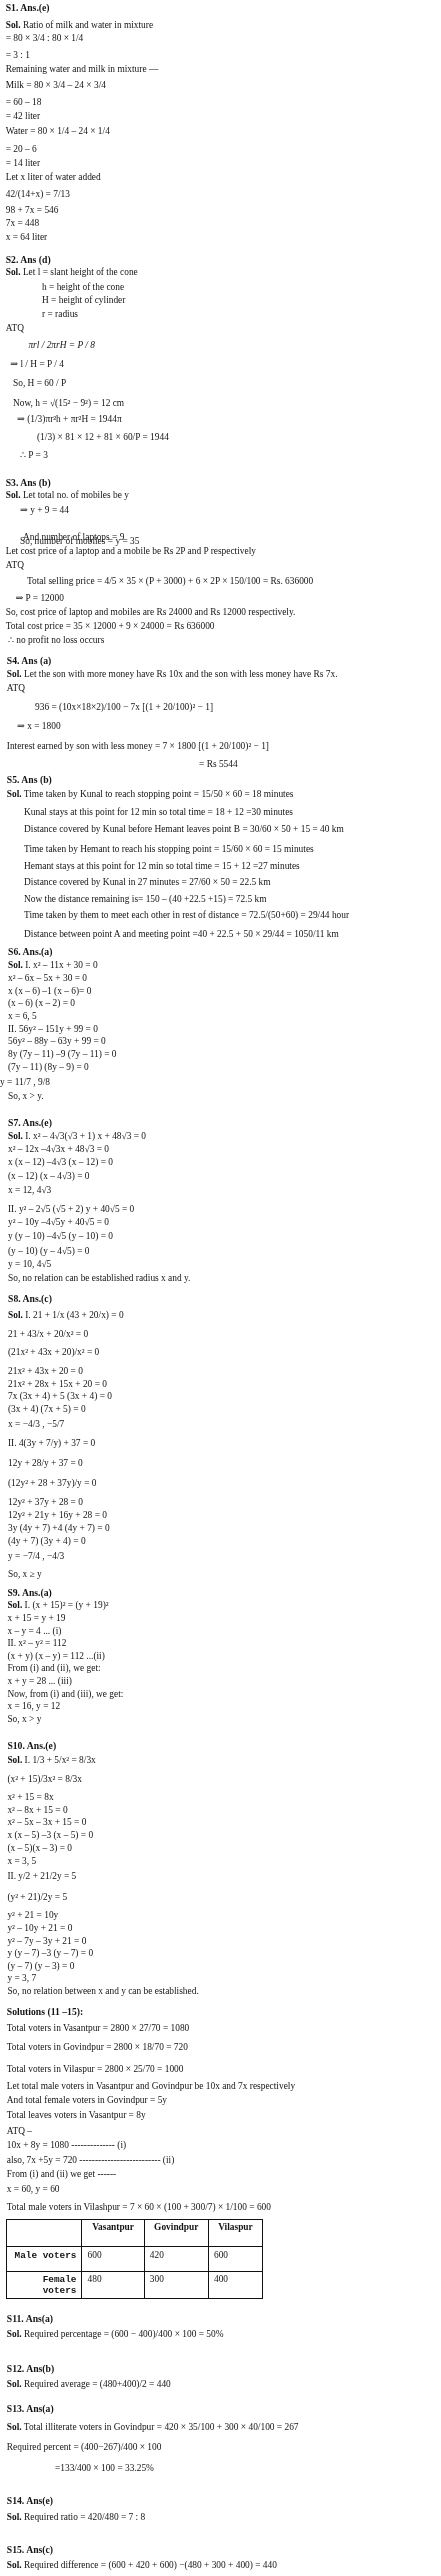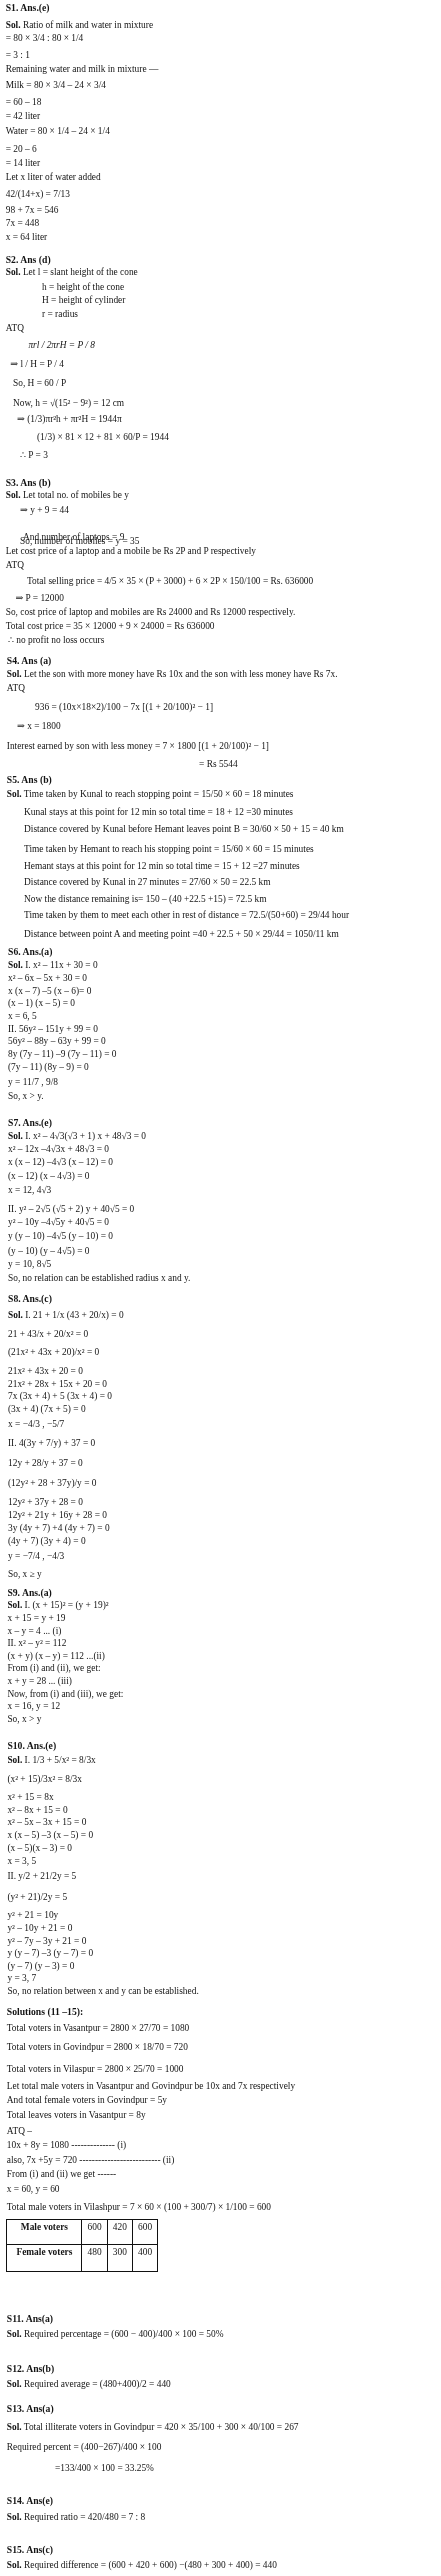--- a/index.html
+++ b/index.html
@@ -18,21 +18,21 @@
   .sol { font-weight: bold; }
   .it { font-style: italic; }
   table.voters {
     position: absolute; left: 6.3px; top: 2162px; border-collapse: collapse;
     font-family: "Liberation Serif", "DejaVu Serif", serif; font-size: 9.4px; color: #141414;
   }
   table.voters td, table.voters th {
     border: 0.7px solid #111; vertical-align: top; padding: 2.3px 5.1px 0 5.1px;
   }
   table.voters th { font-weight: bold; text-align: center; height: 24px; }
-  table.voters td.rowhead { font-weight: bold; width: 64px; text-align: center; }
+  table.voters td.rowhead { font-weight: bold; width: 64px; text-align: right; font-family: Liberation Mono, monospace; }
   table.voters td.num { text-align: left; }
   .c1 { width: 64px; } .c2 { width: 51px; } .c3 { width: 53px; } .c4 { width: 43px; }
   table.voters tr.male td { height: 21.6px; }
   table.voters tr.female td { height: 24px; }
 </style>
 </head>
 <body>
 
 <div id="doc">
 
@@ -95,41 +95,41 @@
   <div class="ln" style="left:24px;top:844px">Time taken by Hemant to reach his stopping point = 15/60 × 60 = 15 minutes</div>
   <div class="ln" style="left:24px;top:861px">Hemant stays at this point for 12 min so total time = 15 + 12 =27 minutes</div>
   <div class="ln" style="left:24px;top:877px">Distance covered by Kunal in 27 minutes = 27/60 × 50 = 22.5 km</div>
   <div class="ln" style="left:24px;top:894px">Now the distance remaining is= 150 – (40 +22.5 +15) = 72.5 km</div>
   <div class="ln" style="left:24px;top:910px">Time taken by them to meet each other in rest of distance = 72.5/(50+60) = 29/44 hour</div>
   <div class="ln" style="left:24px;top:929px">Distance between point A and meeting point =40 + 22.5 + 50 × 29/44 = 1050/11 km</div>
 
   <div class="ln hd" style="left:8px;top:946px">S6. Ans.(a)</div>
   <div class="ln" style="left:8px;top:960px"><span class="sol">Sol.</span> <span>I. x² – 11x + 30 = 0</span></div>
   <div class="ln" style="left:8px;top:973px">x² – 6x – 5x + 30 = 0</div>
-  <div class="ln" style="left:8px;top:986px">x (x – 7) –5 (x – 6)= 0</div>
-  <div class="ln" style="left:8px;top:998px">(x – 1) (x – 5) = 0</div>
+  <div class="ln" style="left:8px;top:986px">x (x – 6) –1 (x – 6)= 0</div>
+  <div class="ln" style="left:8px;top:998px">(x – 6) (x – 2) = 0</div>
   <div class="ln" style="left:8px;top:1011px">x = 6, 5</div>
   <div class="ln" style="left:8px;top:1024px">II. 56y² – 151y + 99 = 0</div>
   <div class="ln" style="left:8px;top:1036px">56y² – 88y – 63y + 99 = 0</div>
   <div class="ln" style="left:8px;top:1049px">8y (7y – 11) –9 (7y – 11) = 0</div>
   <div class="ln" style="left:8px;top:1062px">(7y – 11) (8y – 9) = 0</div>
-  <div class="ln" style="left:8px;top:1077px">y = 11/7 , 9/8</div>
+  <div class="ln" style="left:0;top:1077px">y = 11/7 , 9/8</div>
   <div class="ln" style="left:8px;top:1091px">So, x &gt; y.</div>
 
   <div class="ln hd" style="left:8px;top:1117px">S7. Ans.(e)</div>
   <div class="ln" style="left:8px;top:1131px"><span class="sol">Sol.</span> <span>I. x² – 4√3(√3 + 1) x + 48√3 = 0</span></div>
   <div class="ln" style="left:8px;top:1144px">x² – 12x –4√3x + 48√3 = 0</div>
   <div class="ln" style="left:8px;top:1157px">x (x – 12) –4√3 (x – 12) = 0</div>
   <div class="ln" style="left:8px;top:1171px">(x – 12) (x – 4√3) = 0</div>
   <div class="ln" style="left:8px;top:1185px">x = 12, 4√3</div>
   <div class="ln" style="left:8px;top:1204px">II. y² – 2√5 (√5 + 2) y + 40√5 = 0</div>
   <div class="ln" style="left:8px;top:1217px">y² – 10y –4√5y + 40√5 = 0</div>
   <div class="ln" style="left:8px;top:1231px">y (y – 10) –4√5 (y – 10) = 0</div>
   <div class="ln" style="left:8px;top:1246px">(y – 10) (y – 4√5) = 0</div>
-  <div class="ln" style="left:8px;top:1259px">y = 10, 8√5</div>
+  <div class="ln" style="left:8px;top:1259px">y = 10, 4√5</div>
   <div class="ln" style="left:8px;top:1273px">So, no relation can be established radius x and y.</div>
 
   <div class="ln hd" style="left:8px;top:1293px">S8. Ans.(c)</div>
   <div class="ln" style="left:8px;top:1310px"><span class="sol">Sol.</span> <span>I. 21 + 1/x (43 + 20/x) = 0</span></div>
   <div class="ln" style="left:8px;top:1329px">21 + 43/x + 20/x² = 0</div>
   <div class="ln" style="left:8px;top:1347px">(21x² + 43x + 20)/x² = 0</div>
   <div class="ln" style="left:8px;top:1366px">21x² + 43x + 20 = 0</div>
   <div class="ln" style="left:8px;top:1379px">21x² + 28x + 15x + 20 = 0</div>
   <div class="ln" style="left:8px;top:1391px">7x (3x + 4) + 5 (3x + 4) = 0</div>
   <div class="ln" style="left:8px;top:1404px">(3x + 4) (7x + 5) = 0</div>
@@ -184,20 +184,26 @@
   <div class="ln" style="left:6.8px;top:2110px">Total leaves voters in Vasantpur = 8y</div>
   <div class="ln" style="left:6.8px;top:2126px">ATQ –</div>
   <div class="ln" style="left:6.8px;top:2140px">10x  + 8y = 1080 -------------- (i)</div>
   <div class="ln" style="left:6.8px;top:2155px">also, 7x +5y = 720 -------------------------- (ii)</div>
   <div class="ln" style="left:6.8px;top:2169px">From (i) and (ii) we get ------</div>
   <div class="ln" style="left:6.8px;top:2184px">x = 60, y = 60</div>
   <div class="ln" style="left:6.8px;top:2202px">Total male voters in Vilashpur = 7 × 60  × (100 + 300/7) × 1/100 = 600</div>
 
   <table class="voters" style="top:2219px">
     <tbody>
+        <tr>
+      <th class="c1"></th>
+      <th class="c2">Vasantpur</th>
+      <th class="c3">Govindpur</th>
+      <th class="c4">Vilaspur</th>
+    </tr>
     <tr class="male">
       <td class="rowhead">Male voters</td>
       <td class="num">600</td>
       <td class="num">420</td>
       <td class="num">600</td>
     </tr>
     <tr class="female">
       <td class="rowhead">Female voters</td>
       <td class="num">480</td>
       <td class="num">300</td>

